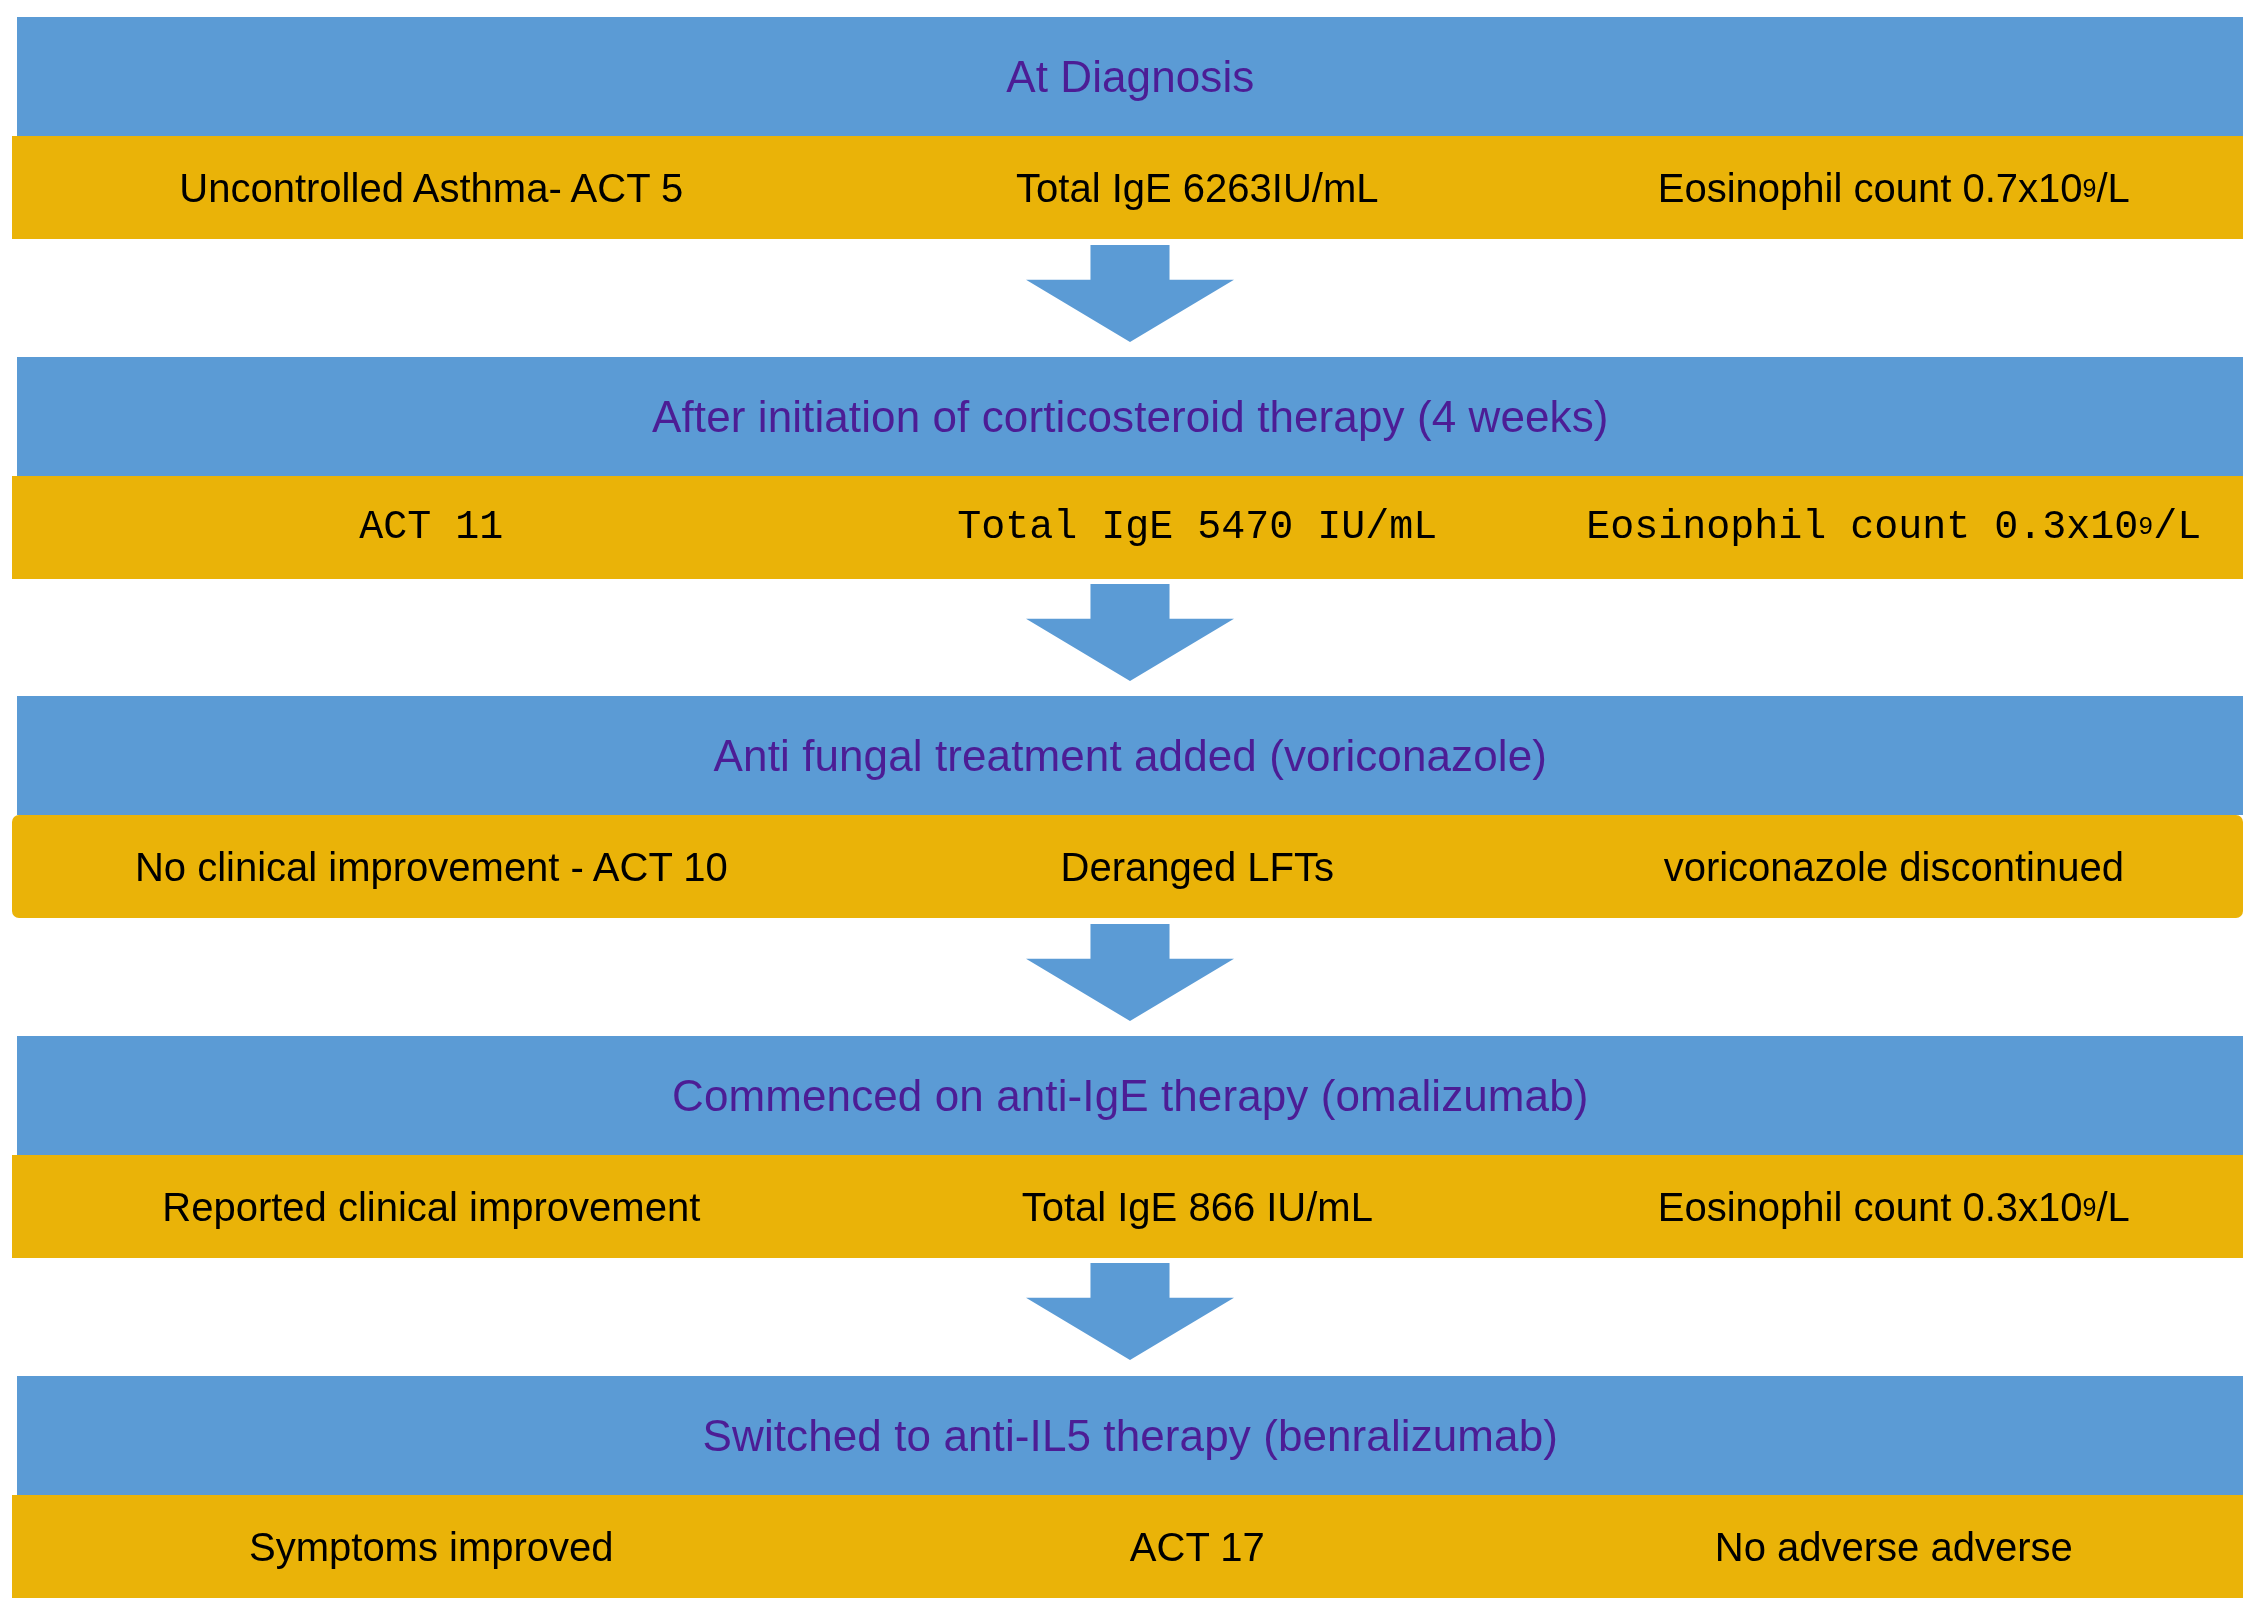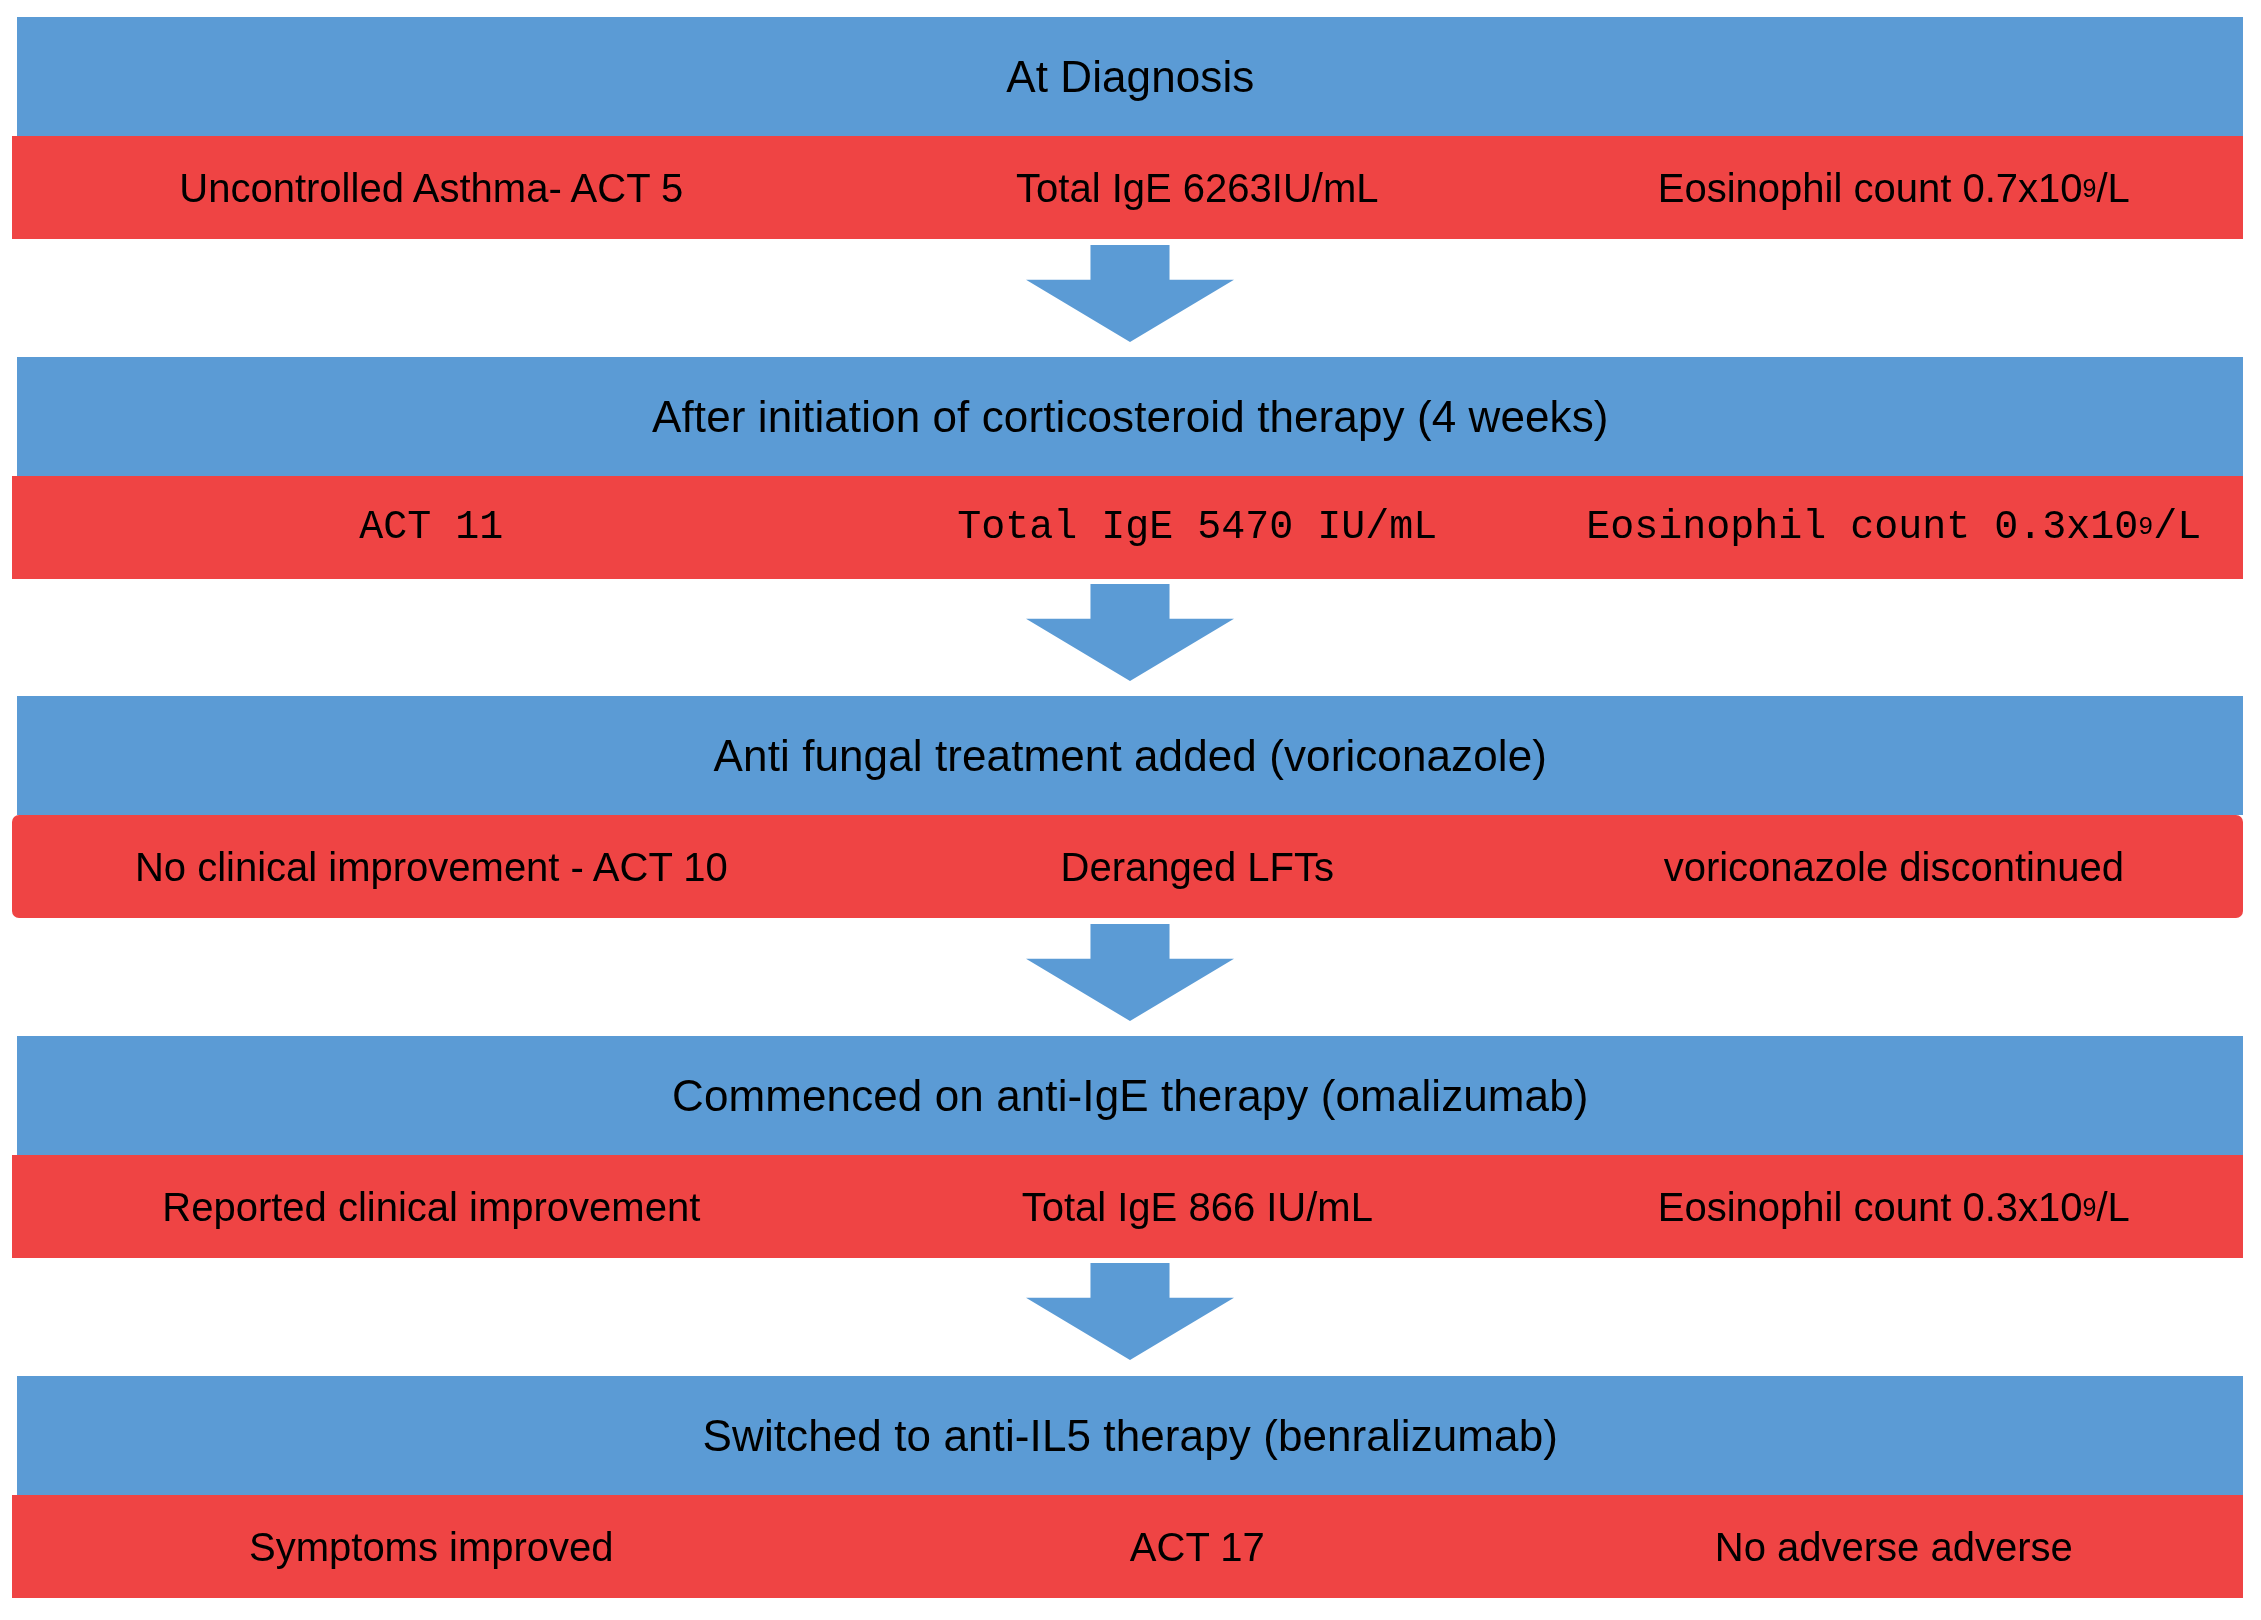--- a/index.html
+++ b/index.html
@@ -29,33 +29,33 @@
     position: absolute;
     left: 17.3px;
     width: 2226px;
     height: 119px;
     background: #5B9BD5;
     display: flex;
     align-items: center;
     justify-content: center;
   }
   .stage-header-label {
-    color: #000000;
+    color: #4c1d95;
     font-size: 44px;
     font-weight: 400;
     letter-spacing: 0.1px;
     line-height: 1;
     white-space: nowrap;
   }
   .stage-band {
     position: absolute;
     left: 11.8px;
     width: 2231px;
     height: 103px;
-    background: #ef4444;
+    background: #eab308;
   }
   .band-cell {
     position: absolute;
     top: 0;
     height: 103px;
     display: flex;
     align-items: center;
     color: #000000;
     font-size: 40px;
     font-weight: 400;

